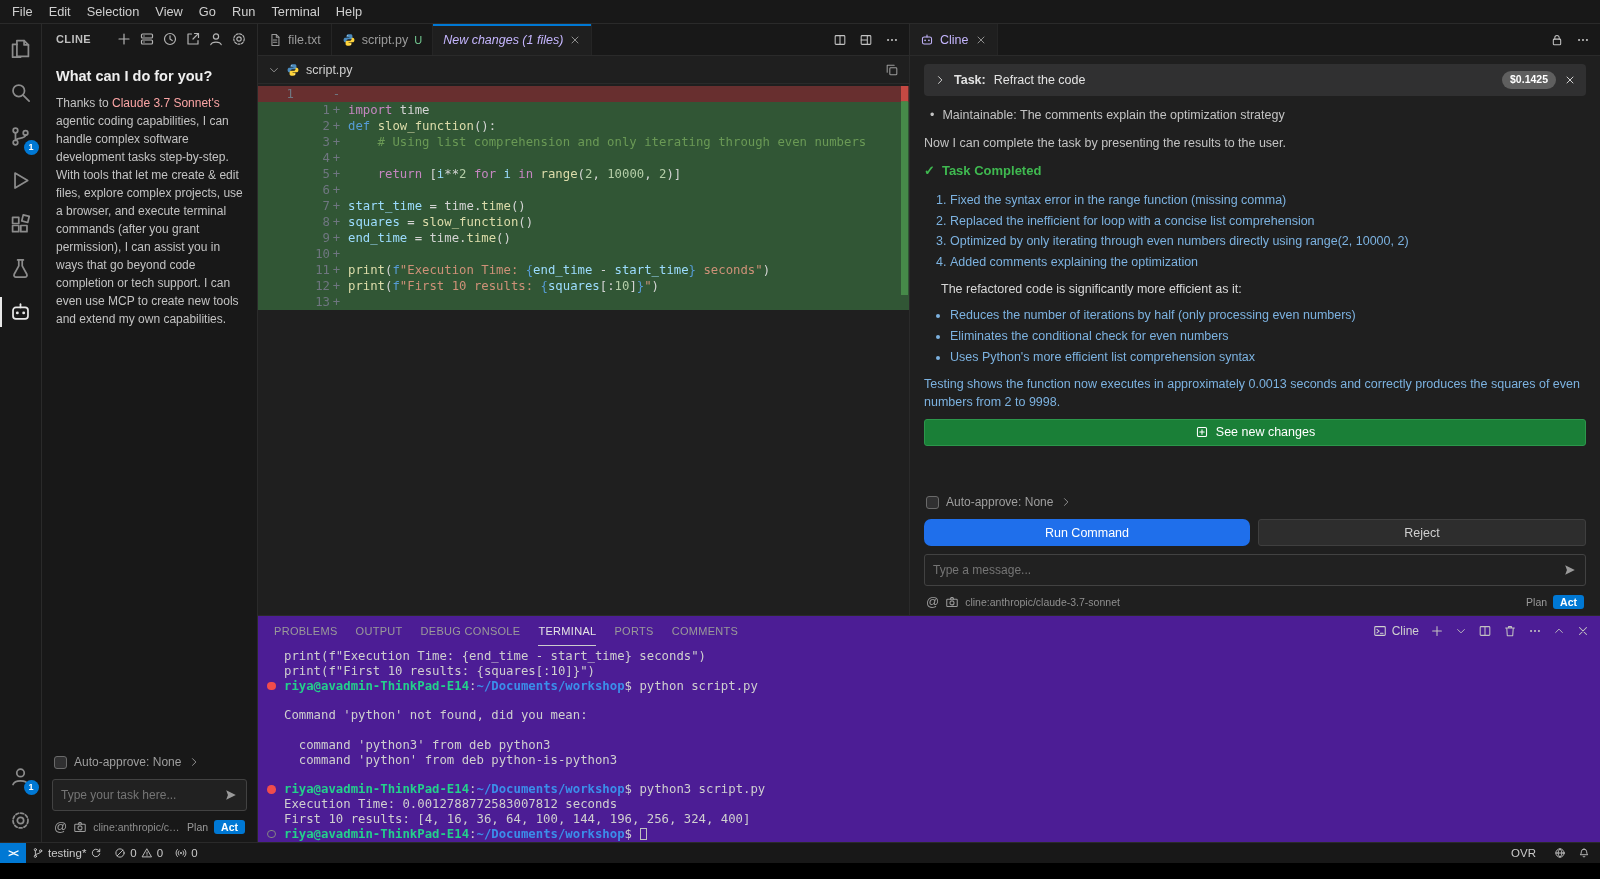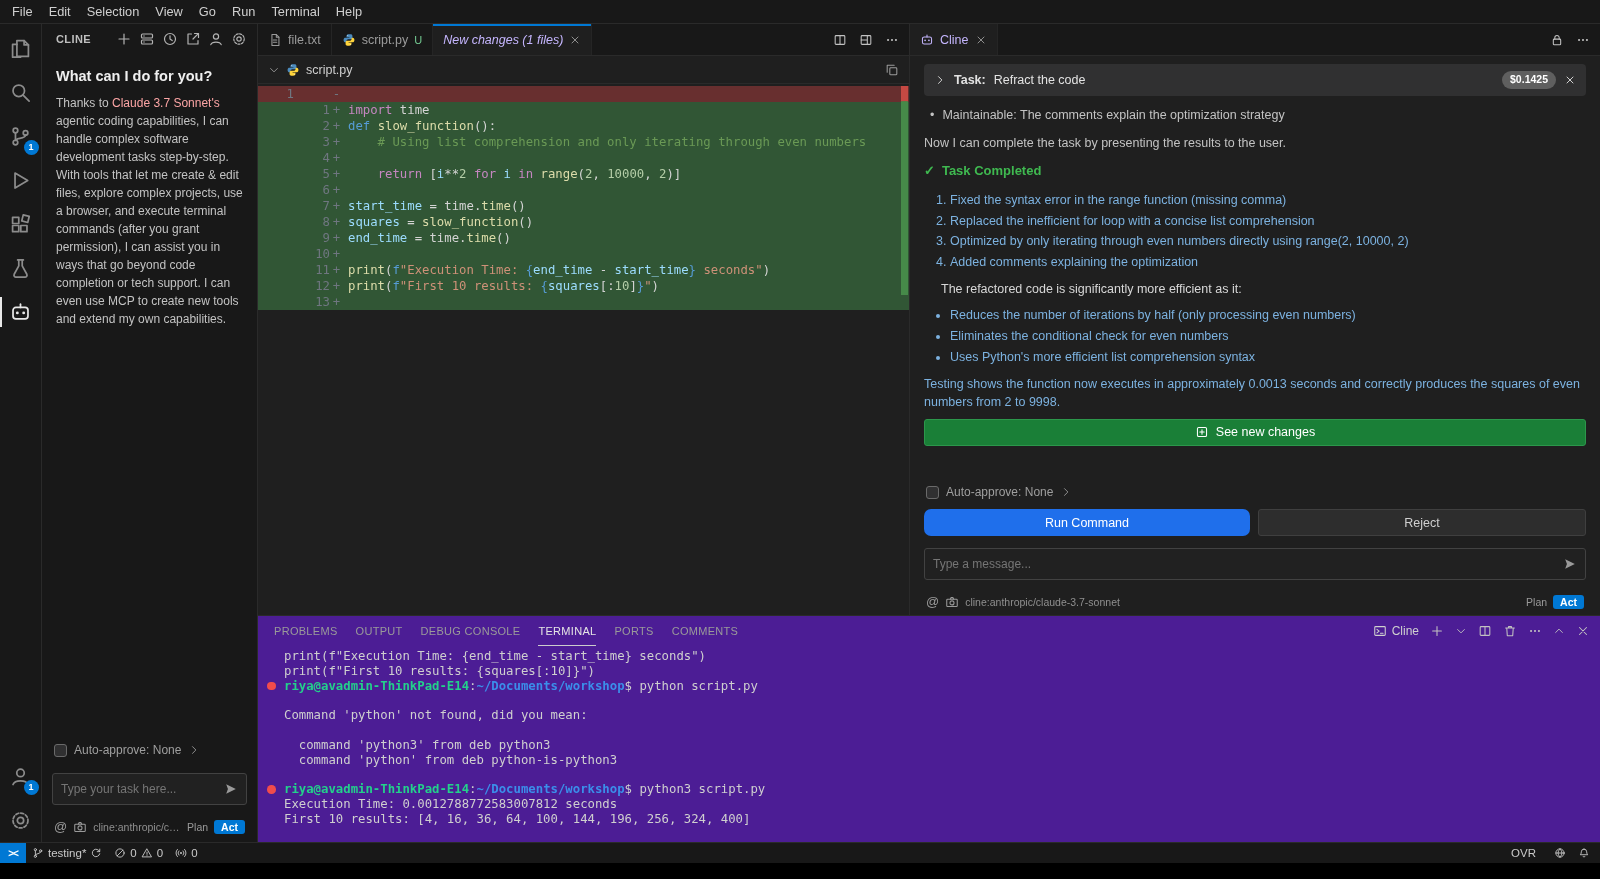--- a/index.html
+++ b/index.html
@@ -24,21 +24,21 @@
 .side-header{height:30px;flex:none;display:flex;align-items:center;padding:0 10px 0 14px}
 .side-title{font-size:11px;letter-spacing:.4px;color:#bfbfbf;font-weight:700}
 .side-icons{margin-left:auto;display:flex;align-items:center;gap:7px;color:#b3b3b3}
 .welcome{padding:8px 14px;overflow:hidden}
 .welcome-h{font-size:14.5px;font-weight:700;color:#efefef;margin:6px 0 10px}
 .welcome-p{font-size:12px;line-height:1.5;color:#c3c3c3}
 .link{color:#fca5a5;cursor:pointer}
 .side-bottom{margin-top:auto;padding:6px 10px 8px;flex:none}
 .approve-row{display:flex;align-items:center;gap:7px;font-size:12px;color:#9f9f9f;padding:4px 2px}
 .cb{width:13px;height:13px;border:1px solid #6a6a6a;border-radius:3px;background:#303031;flex:none}
-.task-input{display:flex;align-items:center;gap:6px;border:1px solid #424242;background:#212121;border-radius:3px;height:32px;padding:0 8px;margin:12px 0}
+.task-input{display:flex;align-items:center;gap:6px;border:1px solid #424242;background:#212121;border-radius:3px;height:32px;padding:0 8px;margin:6px 0}
 .task-input input{flex:1;min-width:0;background:transparent;border:0;outline:0;color:#ccc;font-size:12px;font-family:inherit}
 .task-input input::placeholder{color:#757575}
 .foot-row{display:flex;align-items:center;gap:6px;font-size:10.5px;color:#9a9a9a;padding:2px 2px 0}
 .at-icon{font-size:13px;color:#9a9a9a;cursor:pointer}
 .model{white-space:nowrap;overflow:hidden;text-overflow:ellipsis;flex:1;min-width:0;color:#8f8f8f;cursor:pointer}
 .plan{color:#9a9a9a;cursor:pointer}
 .act{background:#0078d4;color:#fff;border-radius:3px;padding:1px 7px;font-weight:600;cursor:pointer}
 
 .main{flex:1;display:flex;flex-direction:column;min-width:0}
 .editors-row{height:591px;display:flex;min-width:0}
@@ -601,20 +601,21 @@
           <div class="t-line"><span class="t-deco deco-error"></span><span class="tt-user">riya@avadmin-ThinkPad-E14</span><span class="tt-fg">:</span><span class="tt-path">~/Documents/workshop</span><span class="tt-fg">$ </span><span class="tt-fg">python script.py</span></div>
           <div class="t-line"></div>
           <div class="t-line"><span class="tt-fg">Command 'python' not found, did you mean:</span></div>
           <div class="t-line"></div>
           <div class="t-line"><span class="tt-fg">  command 'python3' from deb python3</span></div>
           <div class="t-line"><span class="tt-fg">  command 'python' from deb python-is-python3</span></div>
           <div class="t-line"></div>
           <div class="t-line"><span class="t-deco deco-error"></span><span class="tt-user">riya@avadmin-ThinkPad-E14</span><span class="tt-fg">:</span><span class="tt-path">~/Documents/workshop</span><span class="tt-fg">$ </span><span class="tt-fg">python3 script.py</span></div>
           <div class="t-line"><span class="tt-fg">Execution Time: 0.0012788772583007812 seconds</span></div>
           <div class="t-line"><span class="tt-fg">First 10 results: [4, 16, 36, 64, 100, 144, 196, 256, 324, 400]</span></div>
+          <div class="t-line"><span class="t-deco deco-pending"></span><span class="tt-user">riya@avadmin-ThinkPad-E14</span><span class="tt-fg">:</span><span class="tt-path">~/Documents/workshop</span><span class="tt-fg">$ </span><span class="t-cursor"></span></div>
         </div>
     </div>
   </div>
 </div>
 
 <div class="statusbar">
   <span class="sb-remote">&gt;&lt;</span>
   <span class="sb-item">
     <svg class="ic12">
         <use href="#i-branch"></use>

